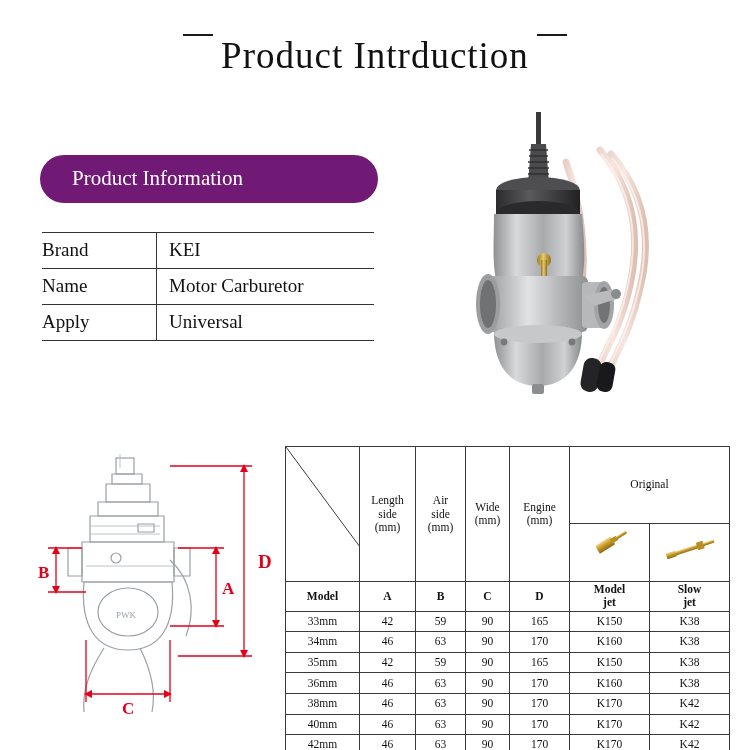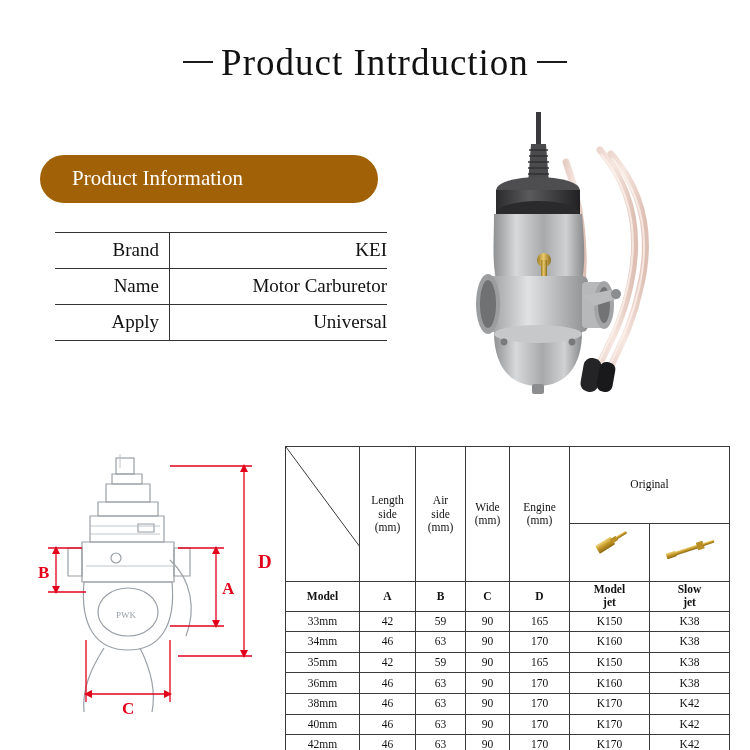--- a/index.html
+++ b/index.html
@@ -17,21 +17,21 @@
   }
 
   
   .title-row {
     position: absolute;
     top: 34px;
     left: 0;
     width: 750px;
     height: 56px;
     display: flex;
-    align-items: center;
+    align-items: flex-start;
     justify-content: center;
   }
   .title-line {
     height: 2px;
     background: #1a1a1a;
     flex: 0 0 auto;
   }
   .title-line.left { width: 30px; margin-right: 8px; }
   .title-line.right { width: 30px; margin-left: 8px; }
   .page-title {
@@ -42,41 +42,40 @@
     white-space: nowrap;
   }
 
   
   .info-pill {
     position: absolute;
     left: 40px;
     top: 155px;
     width: 338px;
     height: 48px;
-    background: #a16207;
+    background: #701a75;
     border-radius: 24px;
   }
   .info-pill-label {
     position: absolute;
     left: 32px;
     top: 11px;
     font-size: 21px;
     color: #ffffff;
     font-family: "Liberation Serif", serif;
     white-space: nowrap;
   }
 
   
   .info-table {
     position: absolute;
-    left: 55px;
+    left: 42px;
     top: 232px;
     width: 332px;
     border-collapse: collapse;
-    text-align: right;
   }
   .info-table td {
     font-size: 19px;
     font-family: "Liberation Serif", serif;
     padding: 6px 0 7px 0;
     vertical-align: middle;
     color: #111;
   }
   .info-table tr td.k {
     width: 104px;

